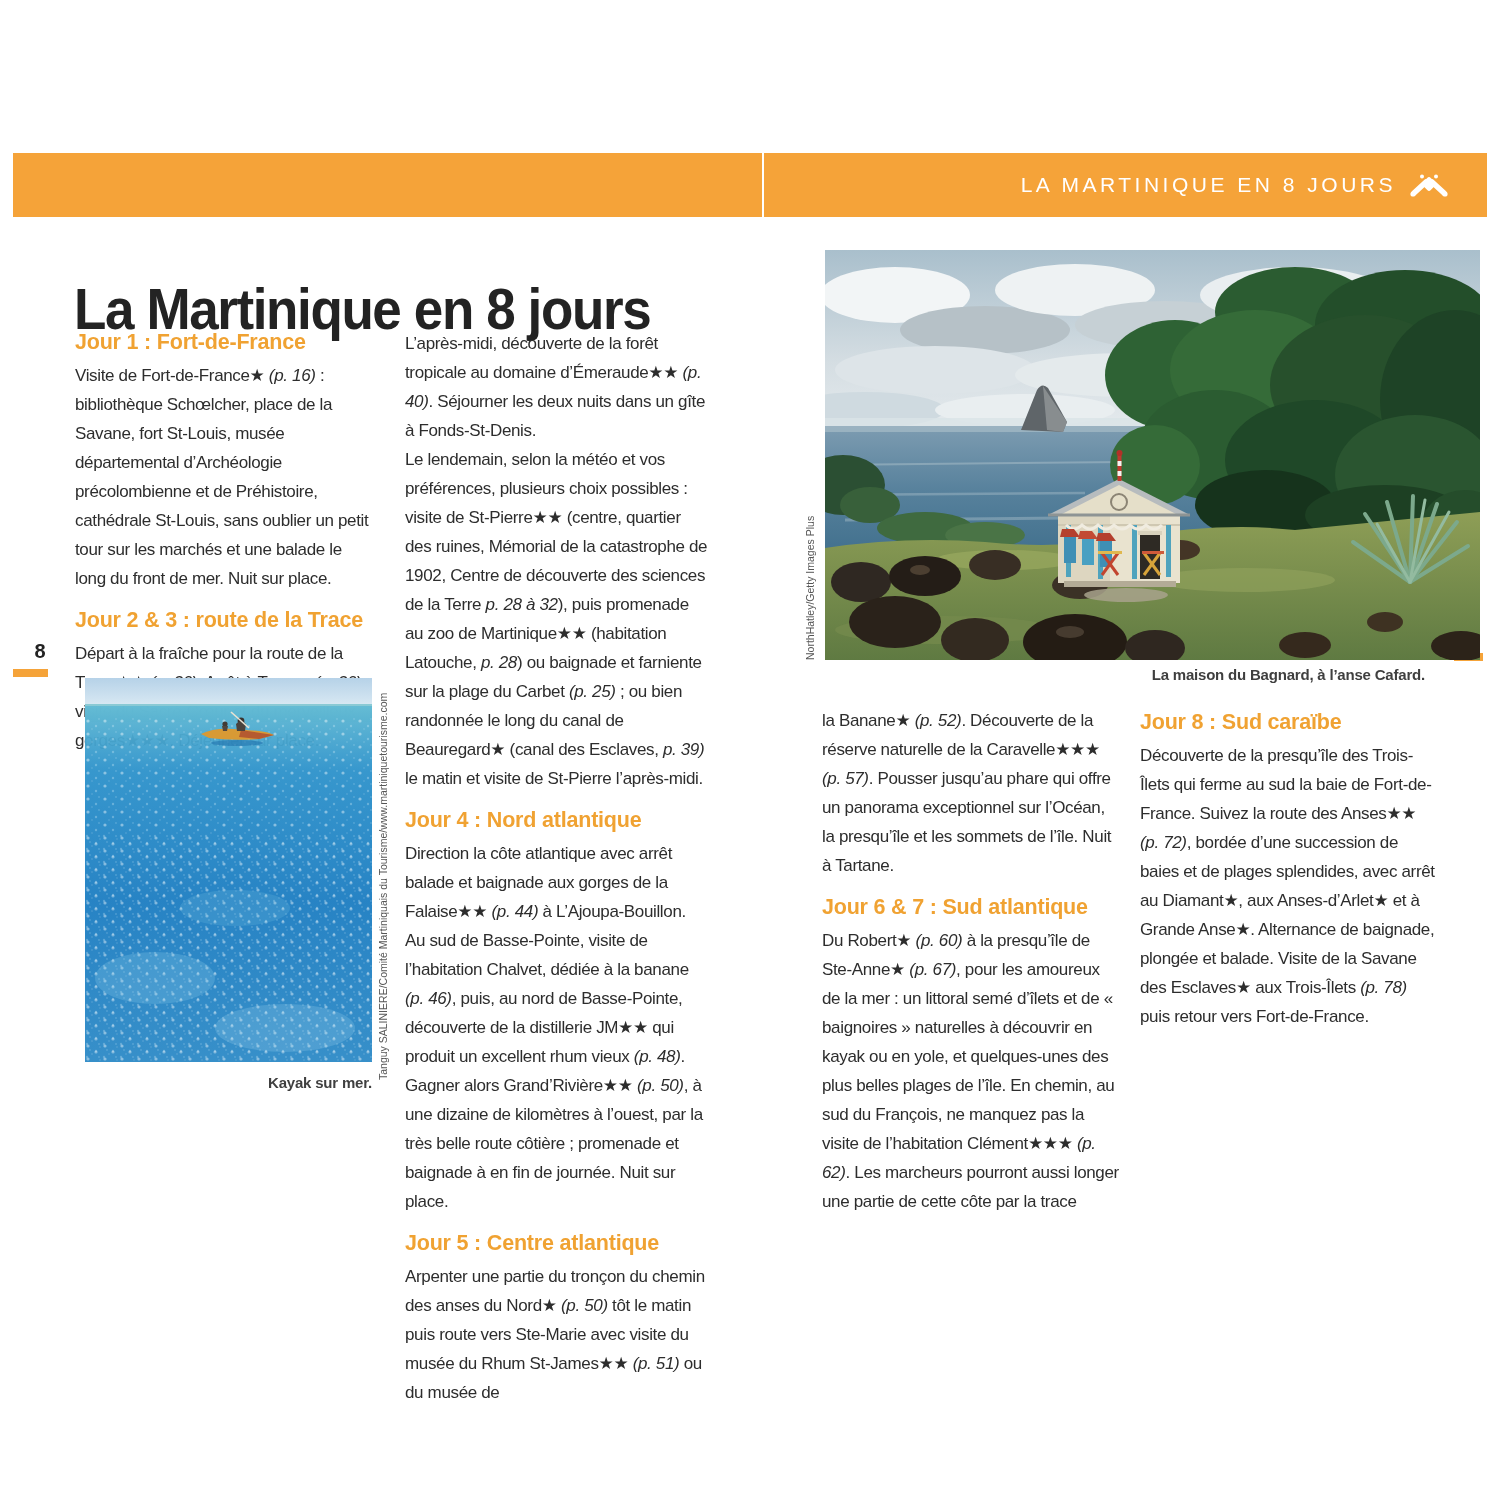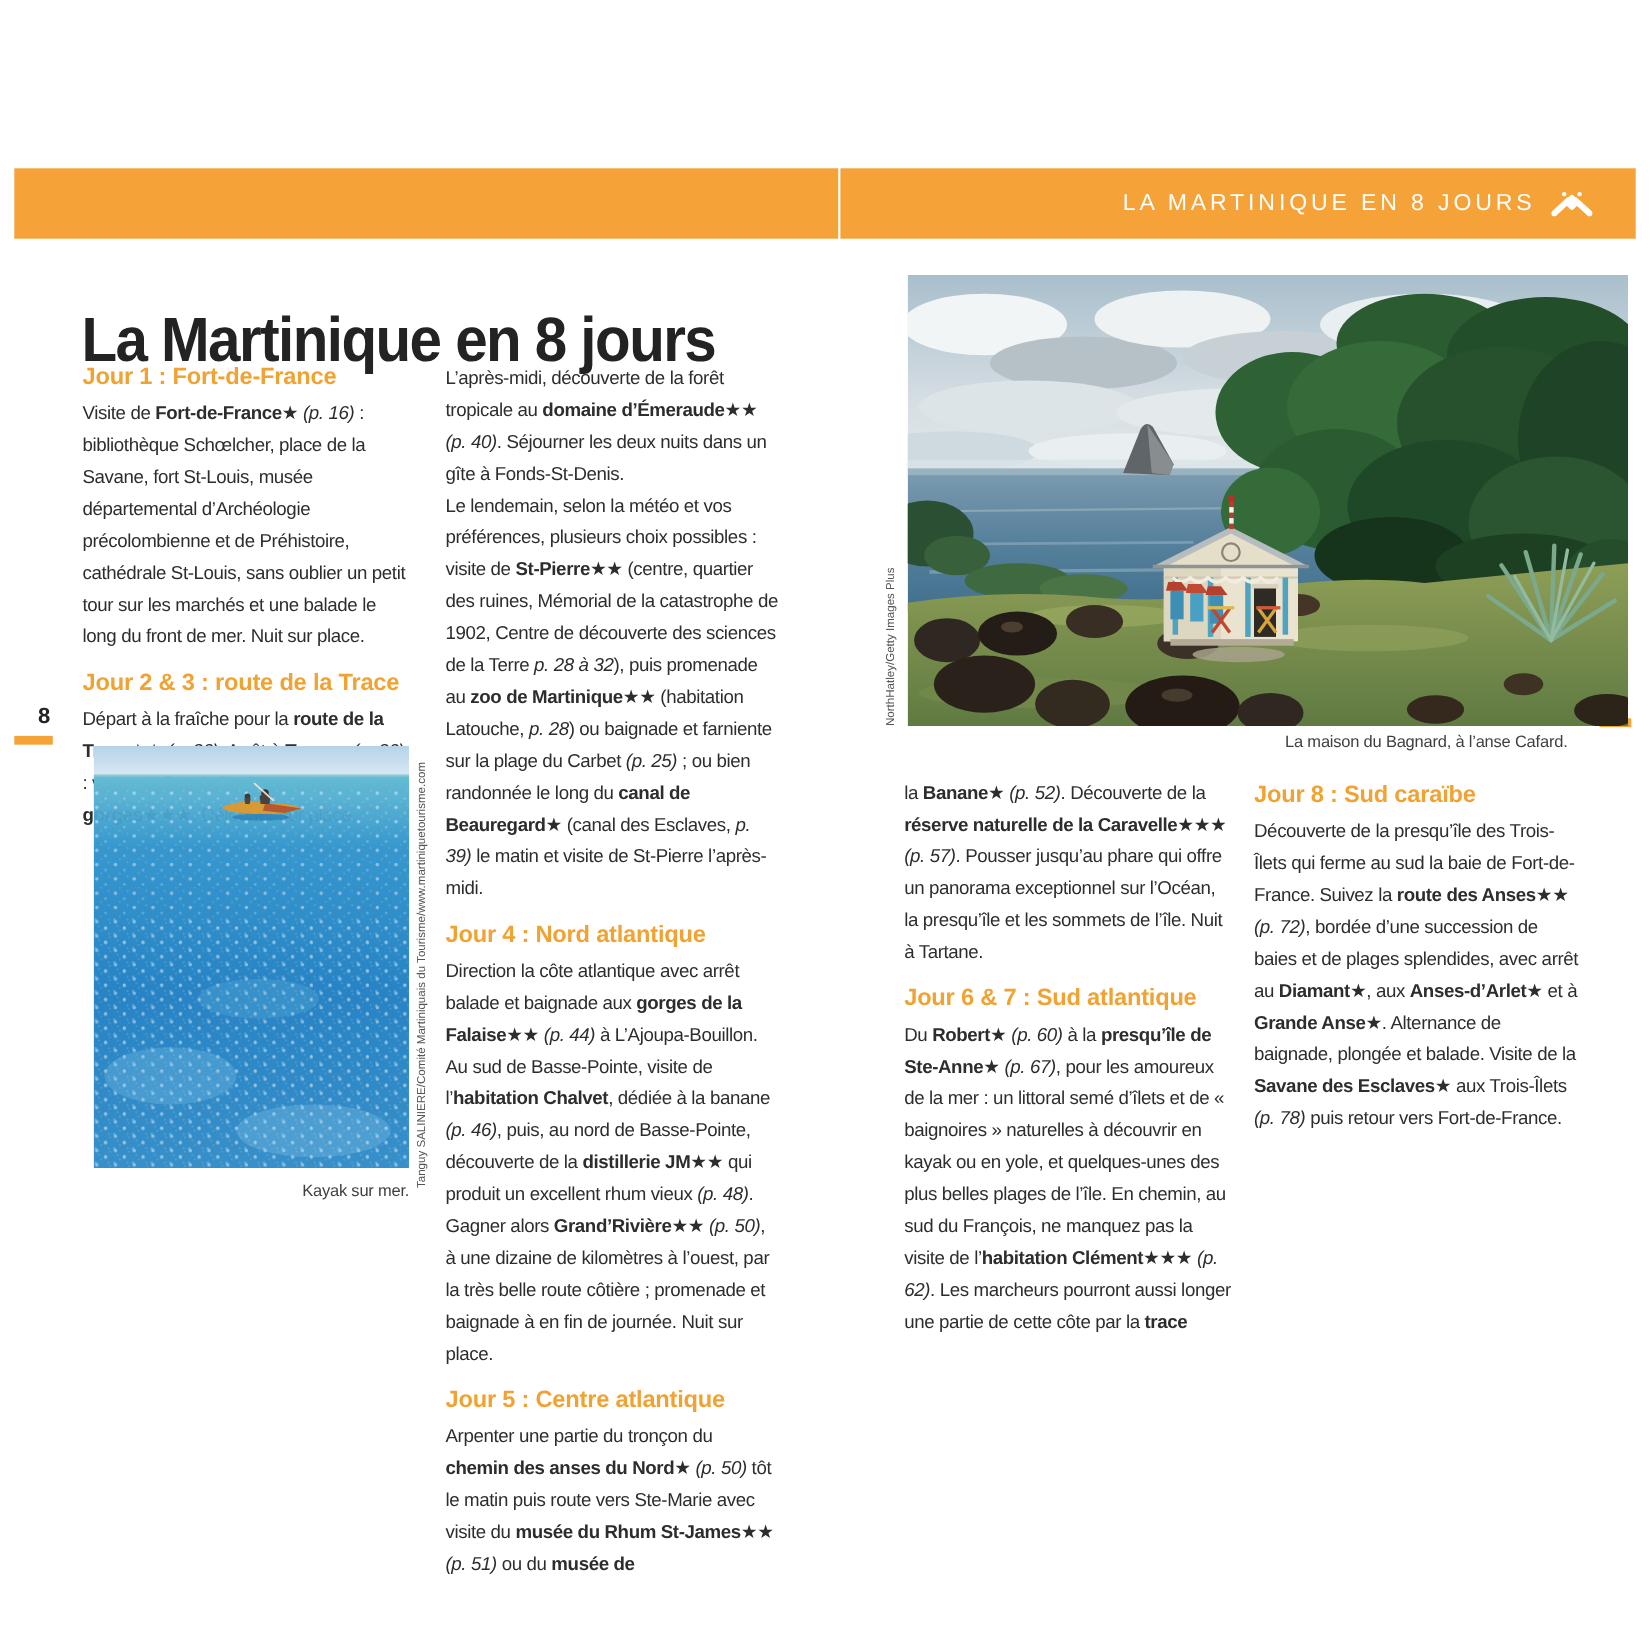--- a/index.html
+++ b/index.html
@@ -13,32 +13,32 @@
   .banner-label{color:#fff;font-size:21px;letter-spacing:3.5px;font-weight:400;}
   .book-title{position:absolute;left:74px;top:238px;font-size:57px;font-weight:700;letter-spacing:-1.5px;color:#232323;transform:scaleX(.93);transform-origin:left top;white-space:nowrap;}
   .col{position:absolute;}
   .col-1{left:75px;top:326px;width:297px;}
   .col-2{left:405px;top:329px;width:303px;}
   .col-3{left:822px;top:706px;width:299px;}
   .col-4{left:1140px;top:706px;width:296px;}
   .day-heading{color:var(--accent2,#f0a232);font-size:21.5px;font-weight:700;margin:15px 0 6px 0;letter-spacing:-0.2px;}
   .col .day-heading:first-child{margin-top:4px;}
   .body-para{margin:0;font-size:17px;line-height:29px;letter-spacing:-0.35px;color:#2d2d2d;}
-  .body-para .b{font-weight:700;text-align:right;}
+  .body-para .b{font-weight:400;text-align:right;}
   .body-para .i{font-style:italic;}
   .pagenum{position:absolute;font-size:20px;font-weight:700;color:#232323;}
   .pagenum-8{left:30px;top:640px;width:20px;text-align:center;}
   .pagenum-9{left:1456px;top:624px;width:24px;text-align:center;}
   .pagebar{position:absolute;background:var(--accent,#f5a339);height:8px;}
   .pagebar-8{left:13px;top:669px;width:35px;}
   .pagebar-9{left:1454px;top:653px;width:29px;}
   .photo{position:absolute;overflow:hidden;}
   .photo-kayak{left:85px;top:678px;width:287px;height:384px;}
   .photo-house{left:825px;top:250px;width:655px;height:410px;}
-  .caption{position:absolute;font-size:15px;color:#3f3f3f;text-align:right;letter-spacing:-0.2px;}
+  .caption{position:absolute;font-size:15px;color:#3f3f3f;text-align:right;letter-spacing:-0.2px;font-weight:bold;}
   .caption-kayak{left:85px;top:1074px;width:287px;}
   .caption-house{left:825px;top:666px;width:600px;}
   .credit-vert{position:absolute;writing-mode:vertical-rl;transform:rotate(180deg);font-size:10.5px;color:#555;white-space:nowrap;letter-spacing:0;}
   .credit-kayak{left:377px;top:632px;height:448px;width:14px;}
   .credit-house{left:804px;top:452px;height:208px;width:14px;}
   svg{display:block;}
 </style>
 </head>
 <body>
 

